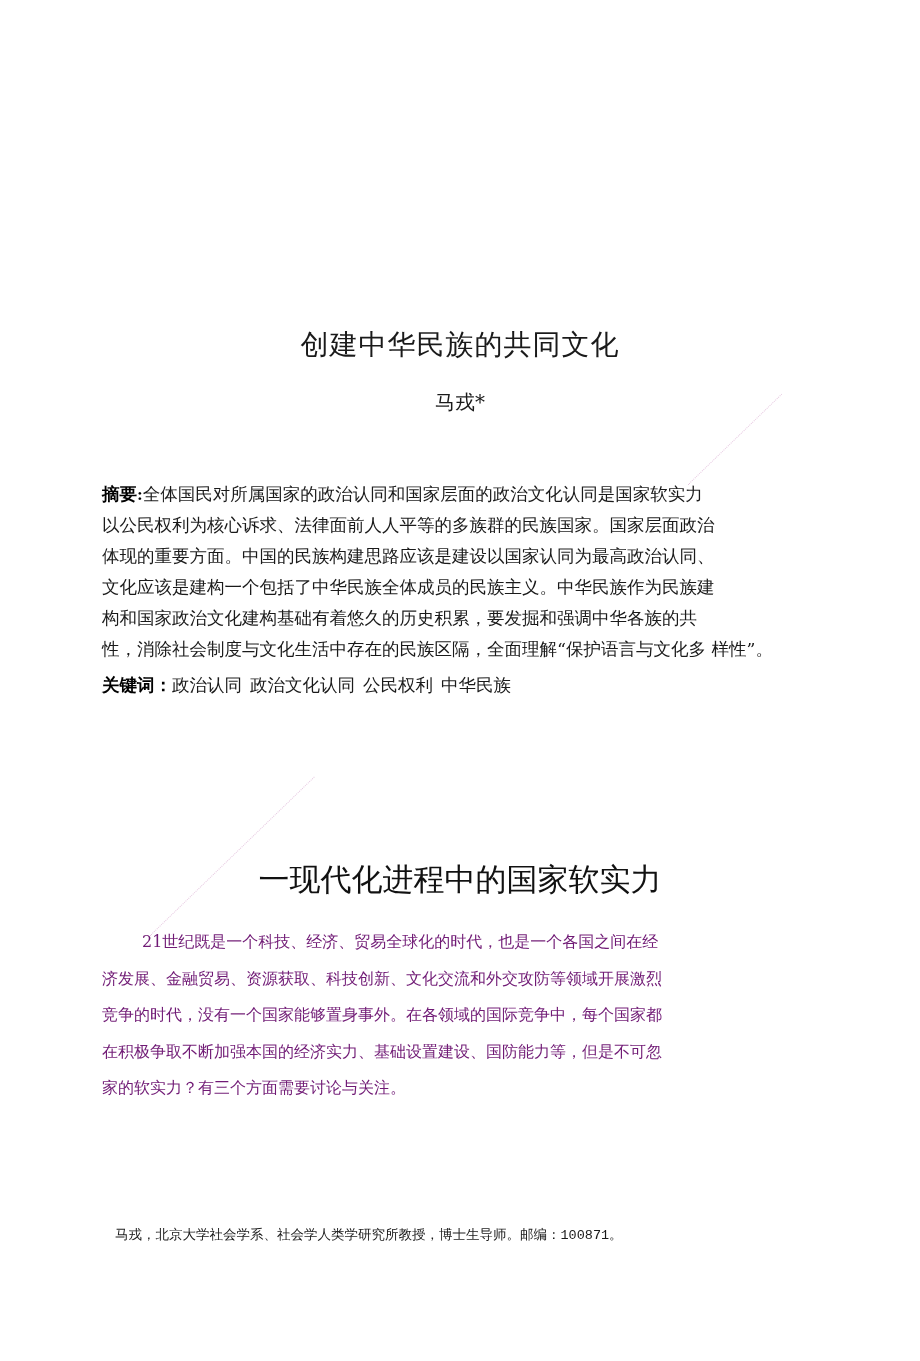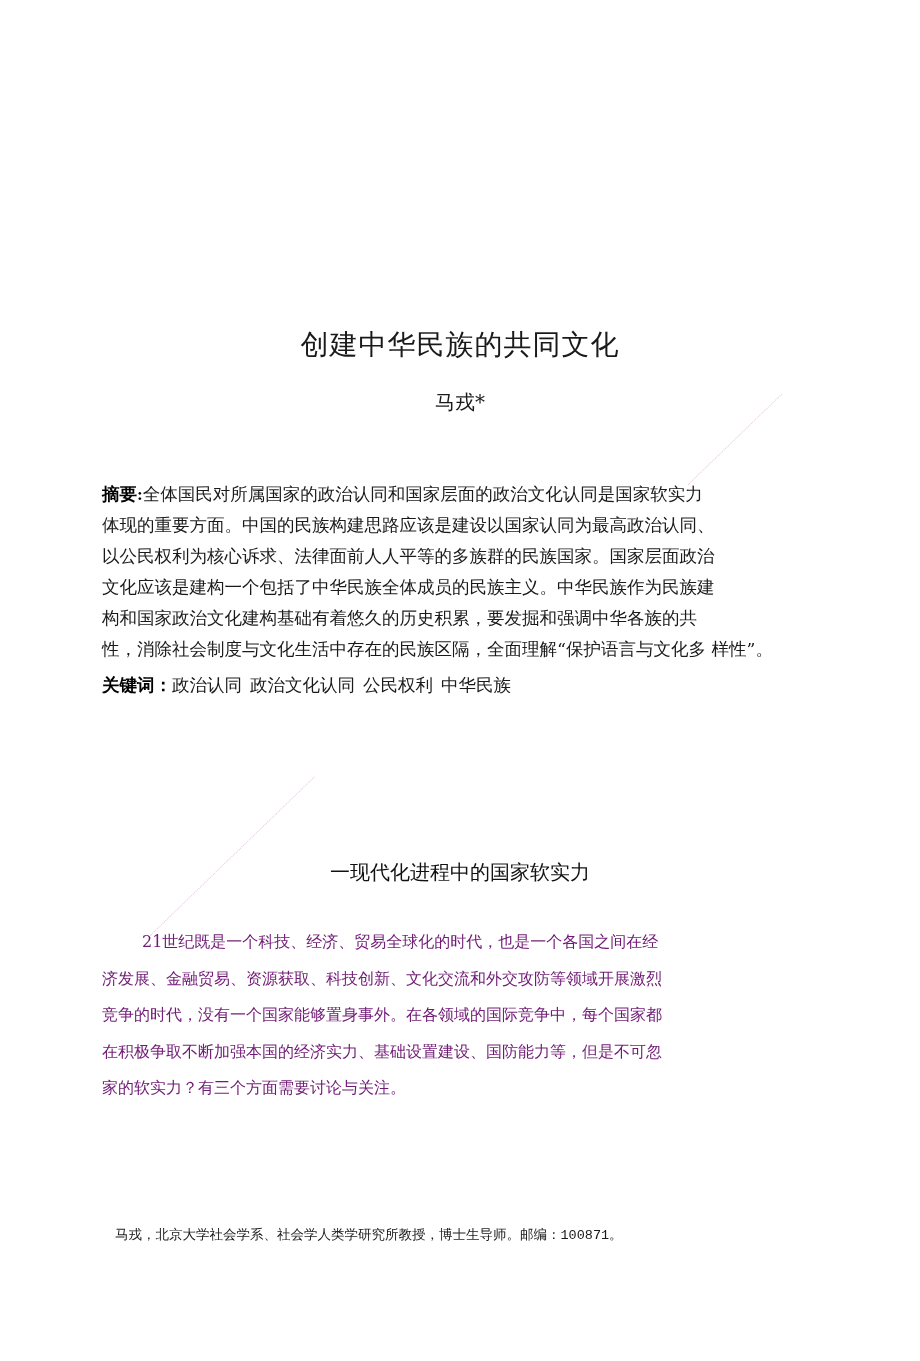--- a/index.html
+++ b/index.html
@@ -77,21 +77,21 @@
     .kw-item {
       margin-right: 8px;
     }
     .section-heading {
       position: absolute;
       left: 0;
       width: 920px;
       top: 859px;
       text-align: center;
       font-family: "DejaVu Sans", "Liberation Sans", sans-serif;
-      font-size: 20px;
+      font-size: 31px;
       color: #111;
     }
     .body-text {
       position: absolute;
       left: 102px;
       top: 930px;
       width: 700px;
     }
     .body-line {
       font-size: 16px;
@@ -122,22 +122,22 @@
   <div class="watermark-line" style="left:688px; top:484px; width:130px; transform: rotate(-44deg);"></div>
   <div class="watermark-line" style="left:150px; top:935px; width:228px; transform: rotate(-44deg);"></div>
 
   <div class="title">创建中华民族的共同文化</div>
   <div class="author">马戎*</div>
 
   <div class="abstract">
     <div class="abs-line">
       <span class="abs-label">摘要</span><span class="abs-label">:</span><span>全体国民对所属国家的政治认同和国家层面的政治文化认同是国家软实力</span>
     </div>
+    <div class="abs-line">以公民权利为核心诉求、法律面前人人平等的多族群的民族国家。国家层面政治</div>
     <div class="abs-line">体现的重要方面。中国的民族构建思路应该是建设以国家认同为最高政治认同、</div>
-    <div class="abs-line">以公民权利为核心诉求、法律面前人人平等的多族群的民族国家。国家层面政治</div>
     <div class="abs-line">文化应该是建构一个包括了中华民族全体成员的民族主义。中华民族作为民族建</div>
     <div class="abs-line">构和国家政治文化建构基础有着悠久的历史积累，要发掘和强调中华各族的共</div>
     <div class="abs-line">性，消除社会制度与文化生活中存在的民族区隔，全面理解“保护语言与文化多 样性”。</div>
     <div class="kw-line">
       <span class="abs-label">关键词：</span><span class="kw-item">政治认同</span><span class="kw-item">政治文化认同</span><span class="kw-item">公民权利</span><span class="kw-item">中华民族</span>
     </div>
   </div>
 
   <div class="section-heading">一现代化进程中的国家软实力</div>
 

